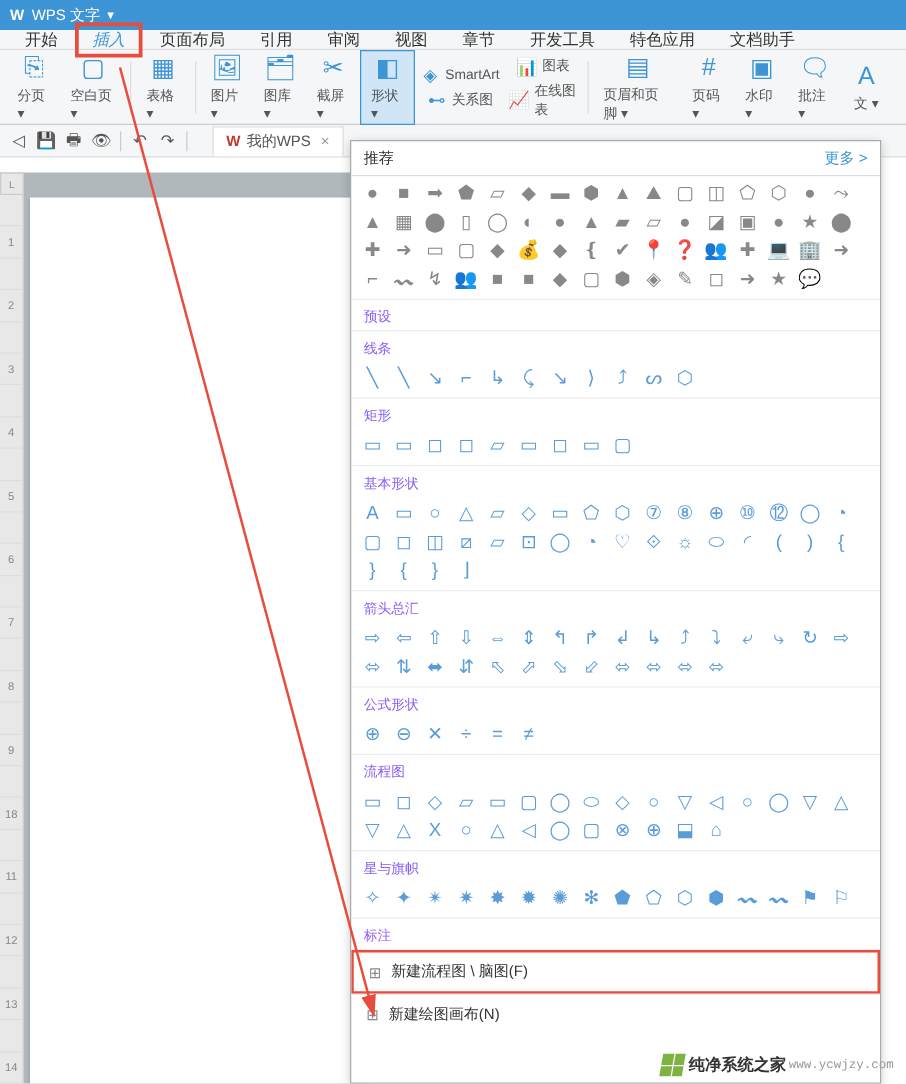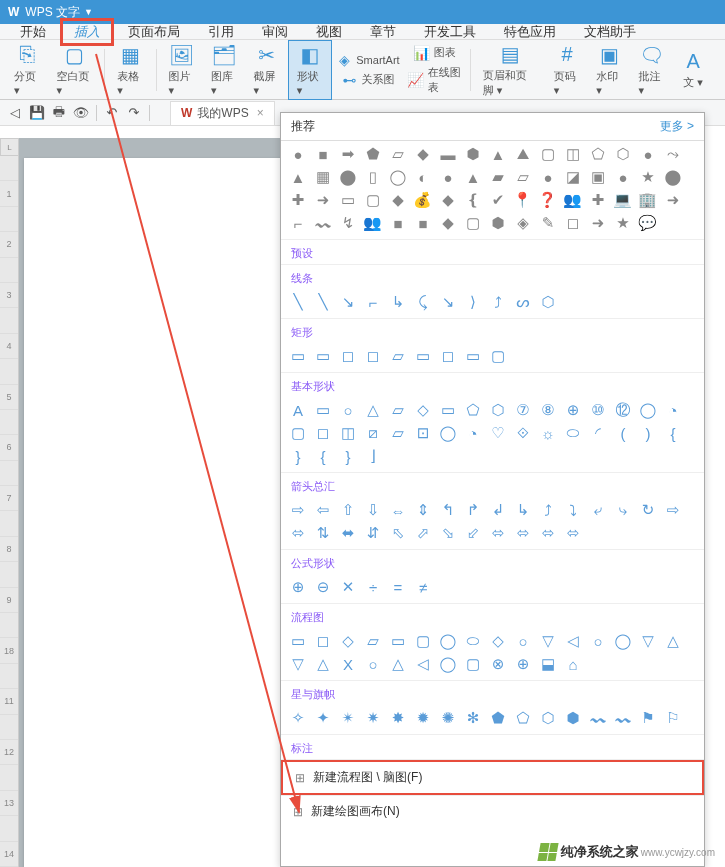--- a/index.html
+++ b/index.html
@@ -47,21 +47,21 @@
     .shape.outline { color: #5a9cd8; }
     .sp-footer-item { display: flex; align-items: center; padding: 7px 12px; border-top: 1px solid #eee; cursor: pointer; font-size: 12px; color: #333; }
     .sp-footer-item .fi-ico { margin-right: 8px; color: #888; }
     .highlight-box { border: 2px solid #e74c3c; }
     
     .arrow-svg { position: absolute; top: 52px; left: 94px; pointer-events: none; z-index: 100; }
     
     .watermark { position: absolute; bottom: 6px; right: 10px; display: flex; align-items: center; font-size: 13px; color: #333; z-index: 200; font-weight: bold; text-align: center; }
     .wm-logo { width: 18px; height: 18px; margin-right: 4px; display: grid; grid-template-columns: 1fr 1fr; gap: 1px; transform: skewX(-10deg); }
     .wm-logo span { background: #7cb342; }
-    .wm-url { font-size: 10px; color: #999; margin-left: 2px; font-weight: normal; }
+    .wm-url { font-size: 10px; color: #999; margin-left: 2px; font-weight: normal; font-family: Liberation Mono, monospace; }
   </style>
 </head>
 <body>
 
 <div class="title-bar">
   <span class="logo">W</span>
   <span>WPS 文字</span>
   <span class="dropdown-arrow">▼</span>
 </div>
 

